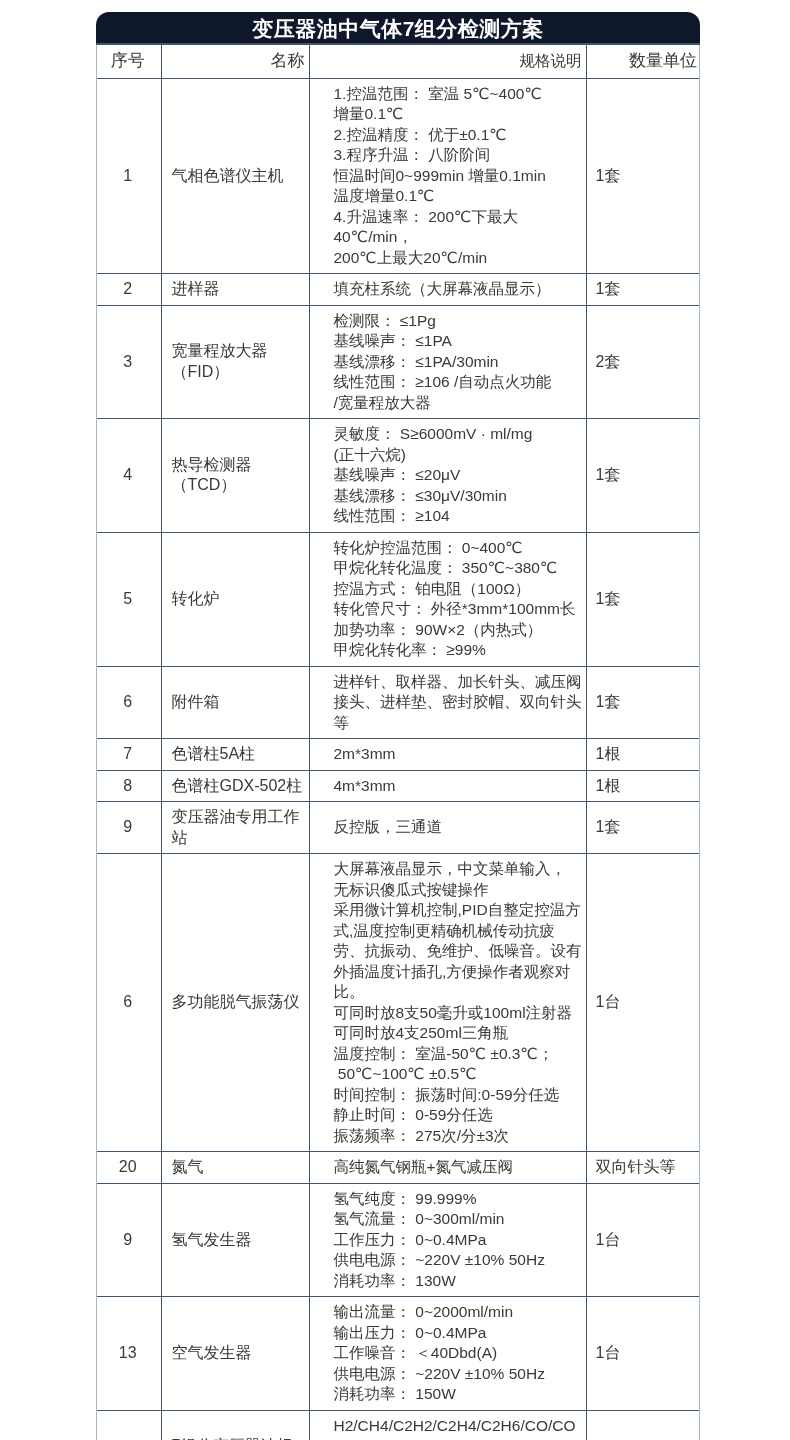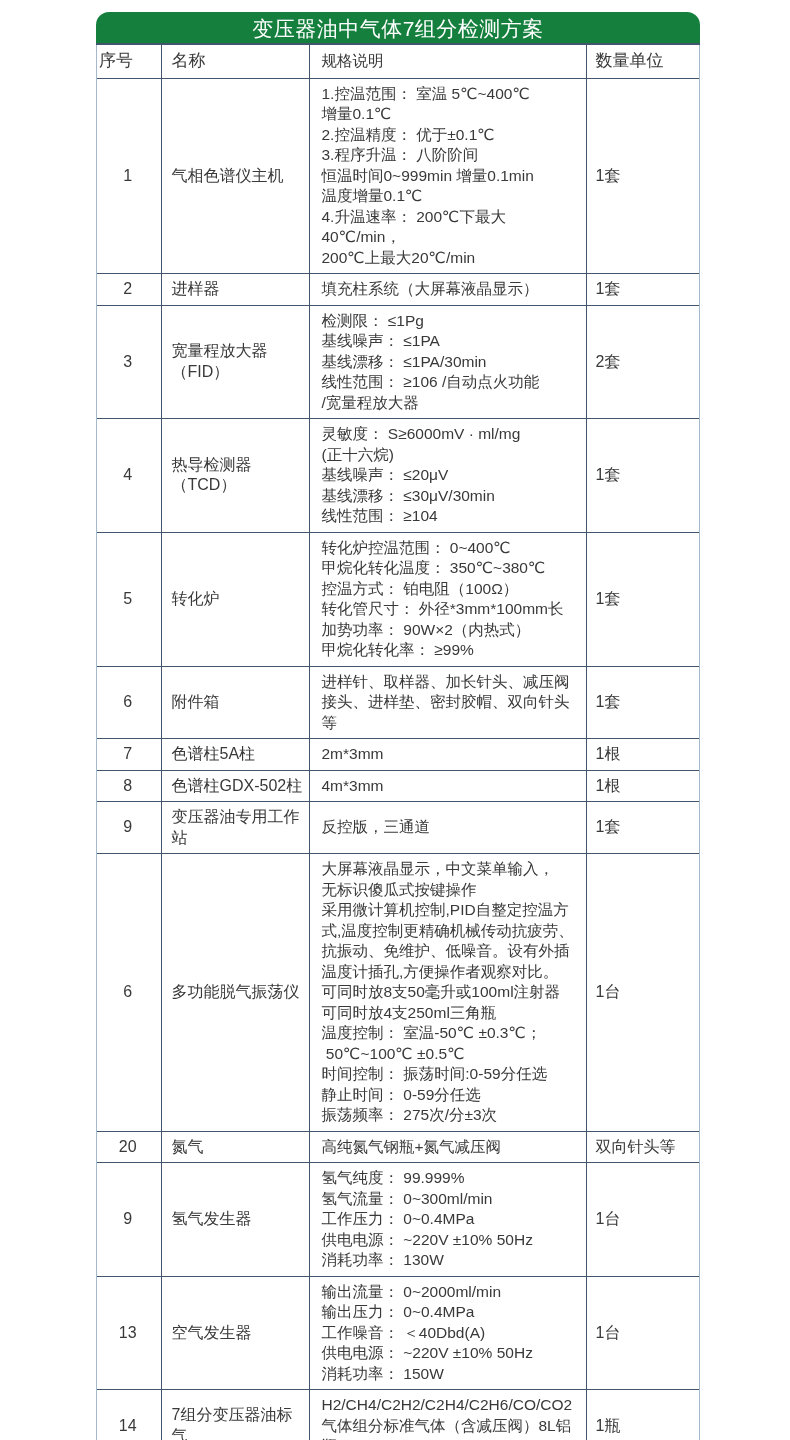--- a/index.html
+++ b/index.html
@@ -16,25 +16,25 @@
     overflow: hidden;
   }
   .card {
     position: absolute;
     left: 96px;
     top: 12px;
     width: 604px;
   }
   .title-bar {
     height: 33px;
-    background: #15803d;
+    background: #0f172a;
     border-radius: 13px 13px 0 0;
     color: #ffffff;
     font-size: 21px;
-    font-weight: normal;
+    font-weight: bold;
     text-align: center;
     line-height: 33px;
     letter-spacing: 0.5px;
     border-bottom: 2px solid #41566c;
   }
   .table-wrap {
     border: 1px solid #a4b9cc;
     border-top: none;
     border-radius: 0 0 16px 16px;
     overflow: hidden;
@@ -57,27 +57,27 @@
     line-height: 20.5px;
     vertical-align: middle;
     padding: 5px 4px 5px 10px;
     white-space: pre-line;
     word-break: break-word;
   }
   th {
     font-weight: normal;
     font-size: 17px;
     height: 33px;
-    text-align: left;
+    text-align: right;
     padding-top: 3px;
     padding-bottom: 3px;
   }
   .cell-no { text-align: center; padding-left: 2px; }
-  th.cell-no { text-align: left; }
-  .cell-spec { font-size: 15.5px; padding-left: 12px; }
+  th.cell-no { text-align: center; }
+  .cell-spec { font-size: 15.5px; padding-left: 24px; }
   .cell-qty { padding-left: 9px; }
   tr { background: #ffffff; }
 </style>
 </head>
 <body>
 
 <div class="page">
   <div class="card">
     <div class="title-bar">变压器油中气体7组分检测方案</div>
     <div class="table-wrap">

